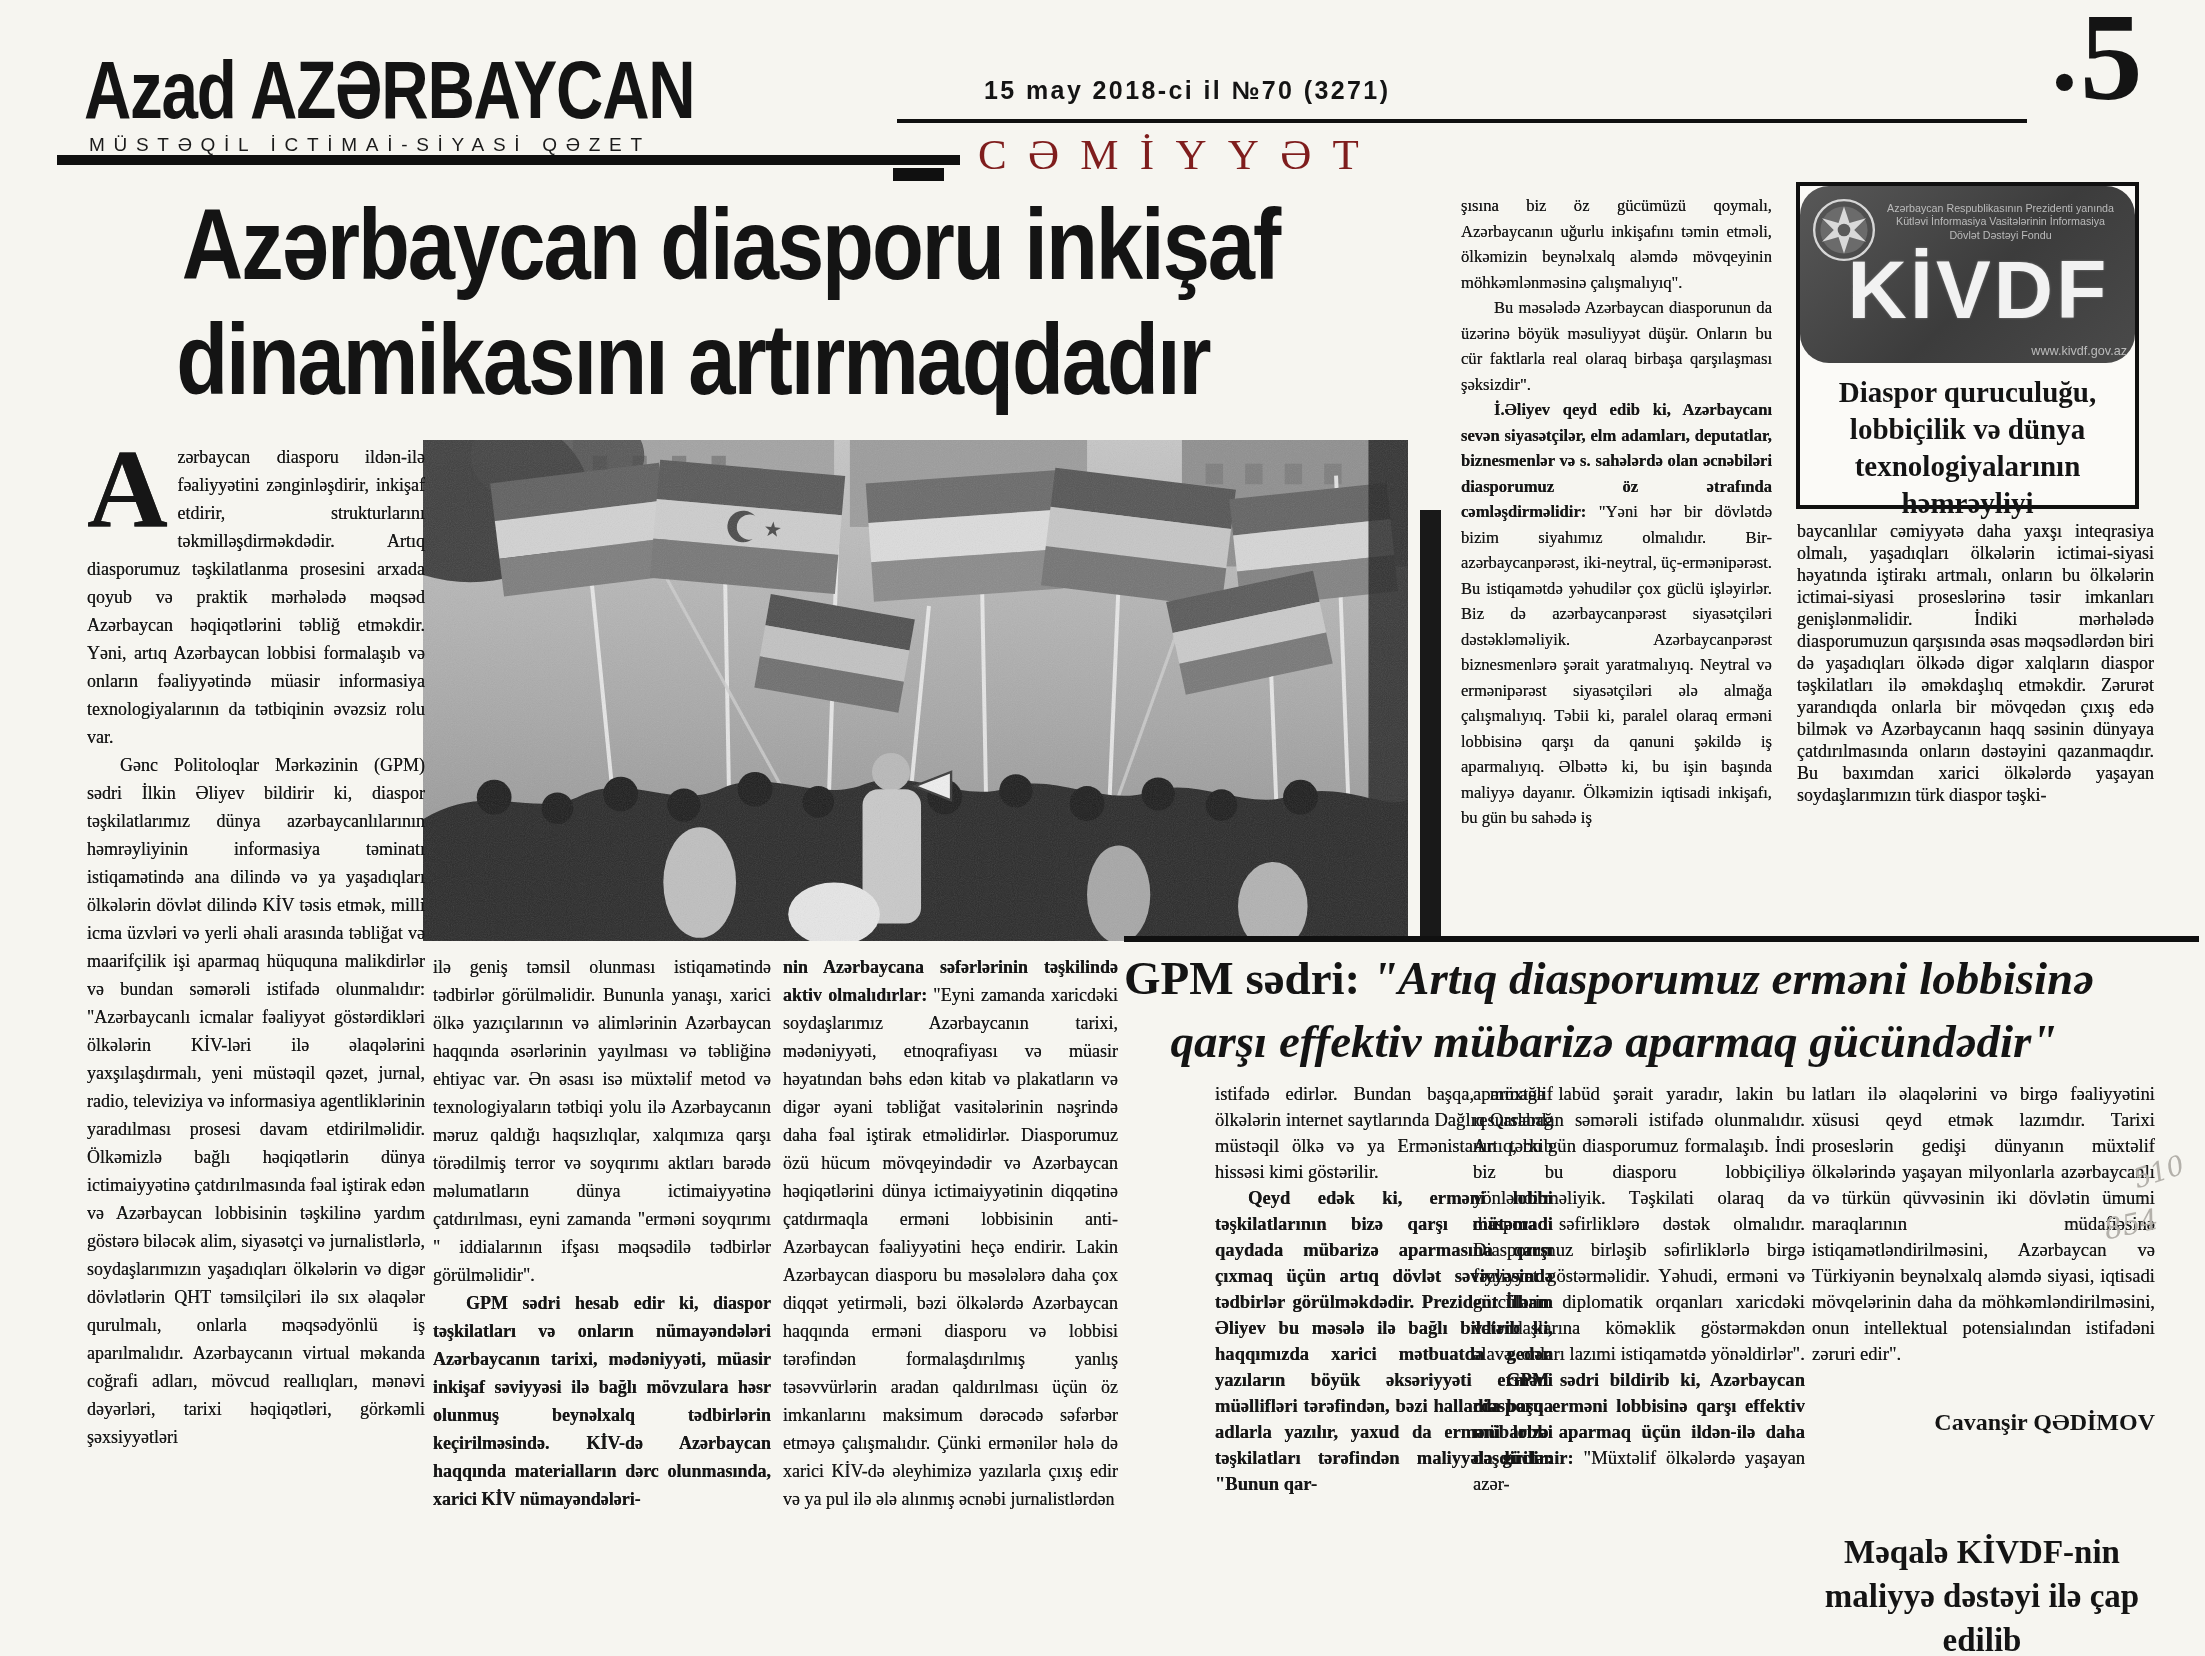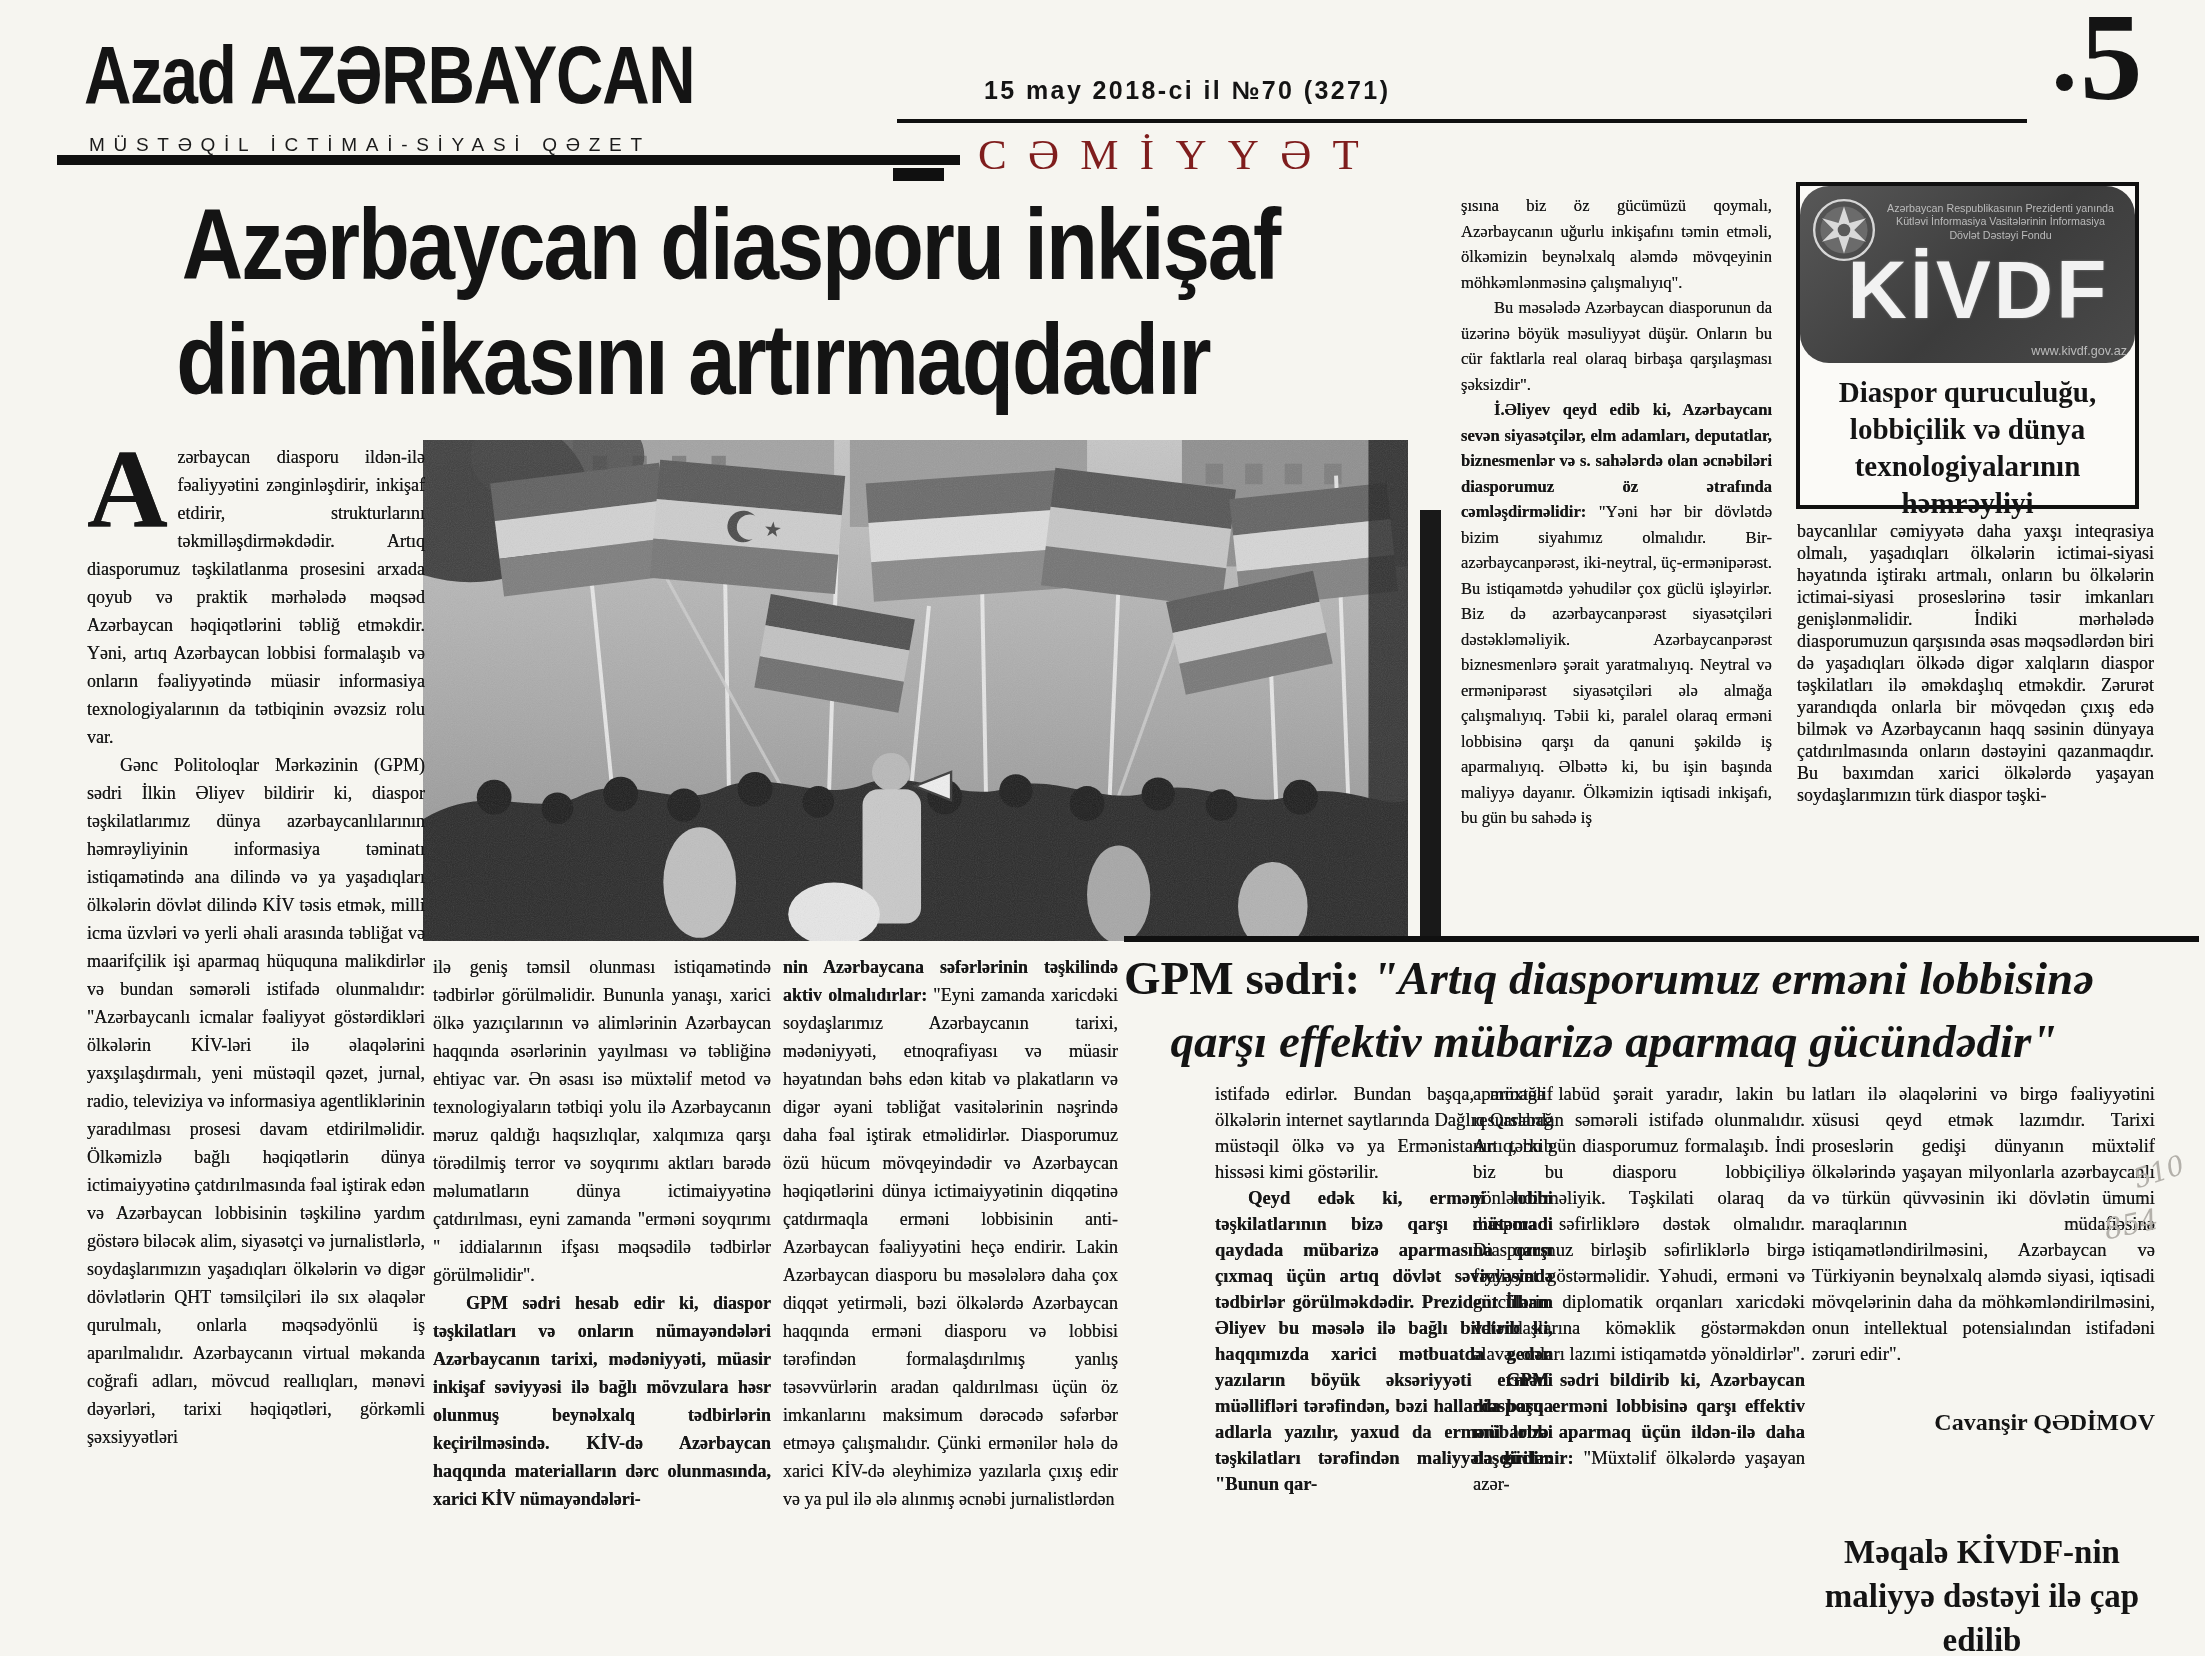--- a/index.html
+++ b/index.html
@@ -1,20 +1,20 @@
 <!DOCTYPE html>
 <html style="font-size:12.6px"><head>
 <meta charset="utf-8">
 <style>
   html,body{margin:0;padding:0;background:#888;}
   .page{position:relative;width:2205px;height:1657px;background:#f6f5f0;overflow:hidden;
         font-family:"Liberation Serif",serif;color:#141414;}
   .abs{position:absolute;}
   
-  .mast-title{left:84px;top:28px;font-family:"Liberation Sans",sans-serif;font-weight:bold;
+  .mast-title{left:84px;top:43px;font-family:"Liberation Sans",sans-serif;font-weight:bold;
               font-size:82px;letter-spacing:-1.6px;white-space:nowrap;}
   .squeezeL{display:inline-block;transform:scaleX(0.80);transform-origin:left center;}
   .mast-sub{left:89px;top:134px;font-family:"Liberation Sans",sans-serif;font-size:19px;
             letter-spacing:8.7px;white-space:nowrap;color:#1b1b1b;}
   .rule{background:#101010;}
   .rule-mast{left:57px;top:155px;width:903px;height:10.3px;}
   .date-line{left:984px;top:76px;font-family:"Liberation Sans",sans-serif;font-weight:bold;
              font-size:25px;letter-spacing:2.4px;white-space:nowrap;}
   .rule-date{left:897px;top:119px;width:1130px;height:4px;}
   .section-dash{left:893px;top:168px;width:51px;height:12.6px;background:#101010;}

